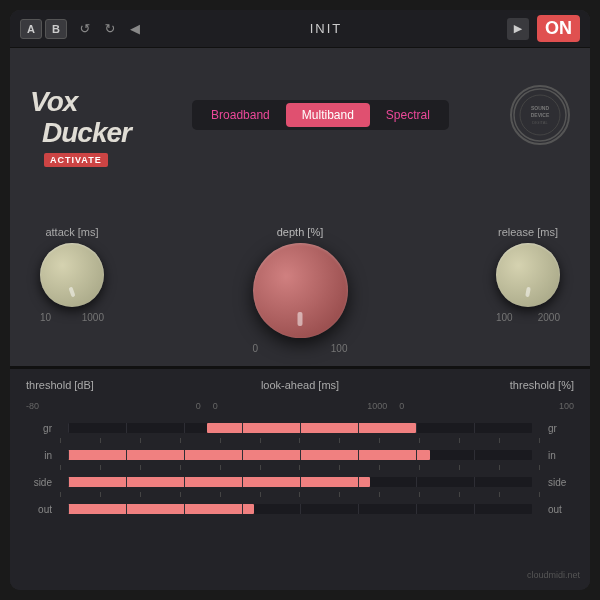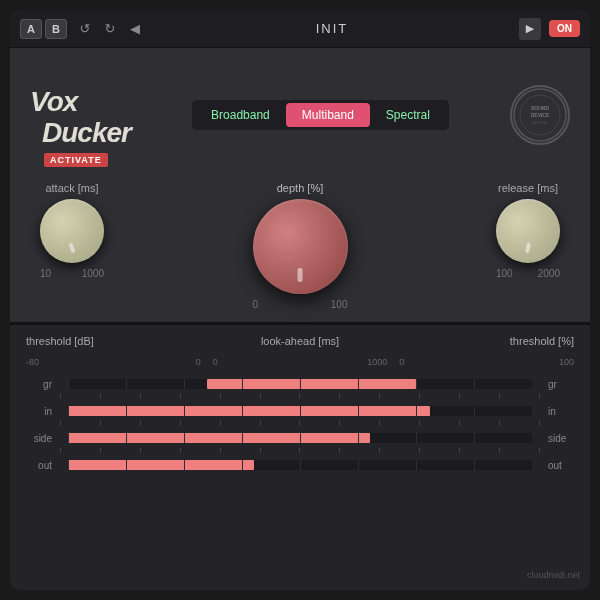--- a/index.html
+++ b/index.html
@@ -95,21 +95,21 @@
       justify-content: center;
       color: #ccc;
       font-size: 11px;
       cursor: pointer;
     }
 
     .on-btn {
       background: #e05050;
       color: white;
       font-weight: bold;
-      font-size: 10px;
+      font-size: 18px;
       padding: 3px 8px;
       border-radius: 4px;
       cursor: pointer;
     }
 
     
     .main-section {
       background: #2e2e33;
       padding: 15px 20px 12px;
       display: flex;
@@ -162,21 +162,21 @@
       padding: 3px;
       align-items: center;
     }
 
     .mode-btn {
       padding: 5px 16px;
       border-radius: 4px;
       font-size: 12px;
       font-weight: 500;
       cursor: pointer;
-      color: #86efac;
+      color: #ec4899;
       transition: all 0.1s;
     }
 
     .mode-btn.active {
       background: #e05070;
       color: white;
     }
 
     .sounddevice-logo {
       width: 60px;
@@ -199,20 +199,21 @@
       align-items: flex-start;
       justify-content: space-between;
       padding: 5px 10px 0;
     }
 
     .knob-group {
       display: flex;
       flex-direction: column;
       align-items: center;
       gap: 5px;
+      margin-top: 44px;
     }
 
     .knob-label {
       color: #aaa;
       font-size: 11px;
       text-align: center;
     }
 
     .knob {
       border-radius: 50%;

